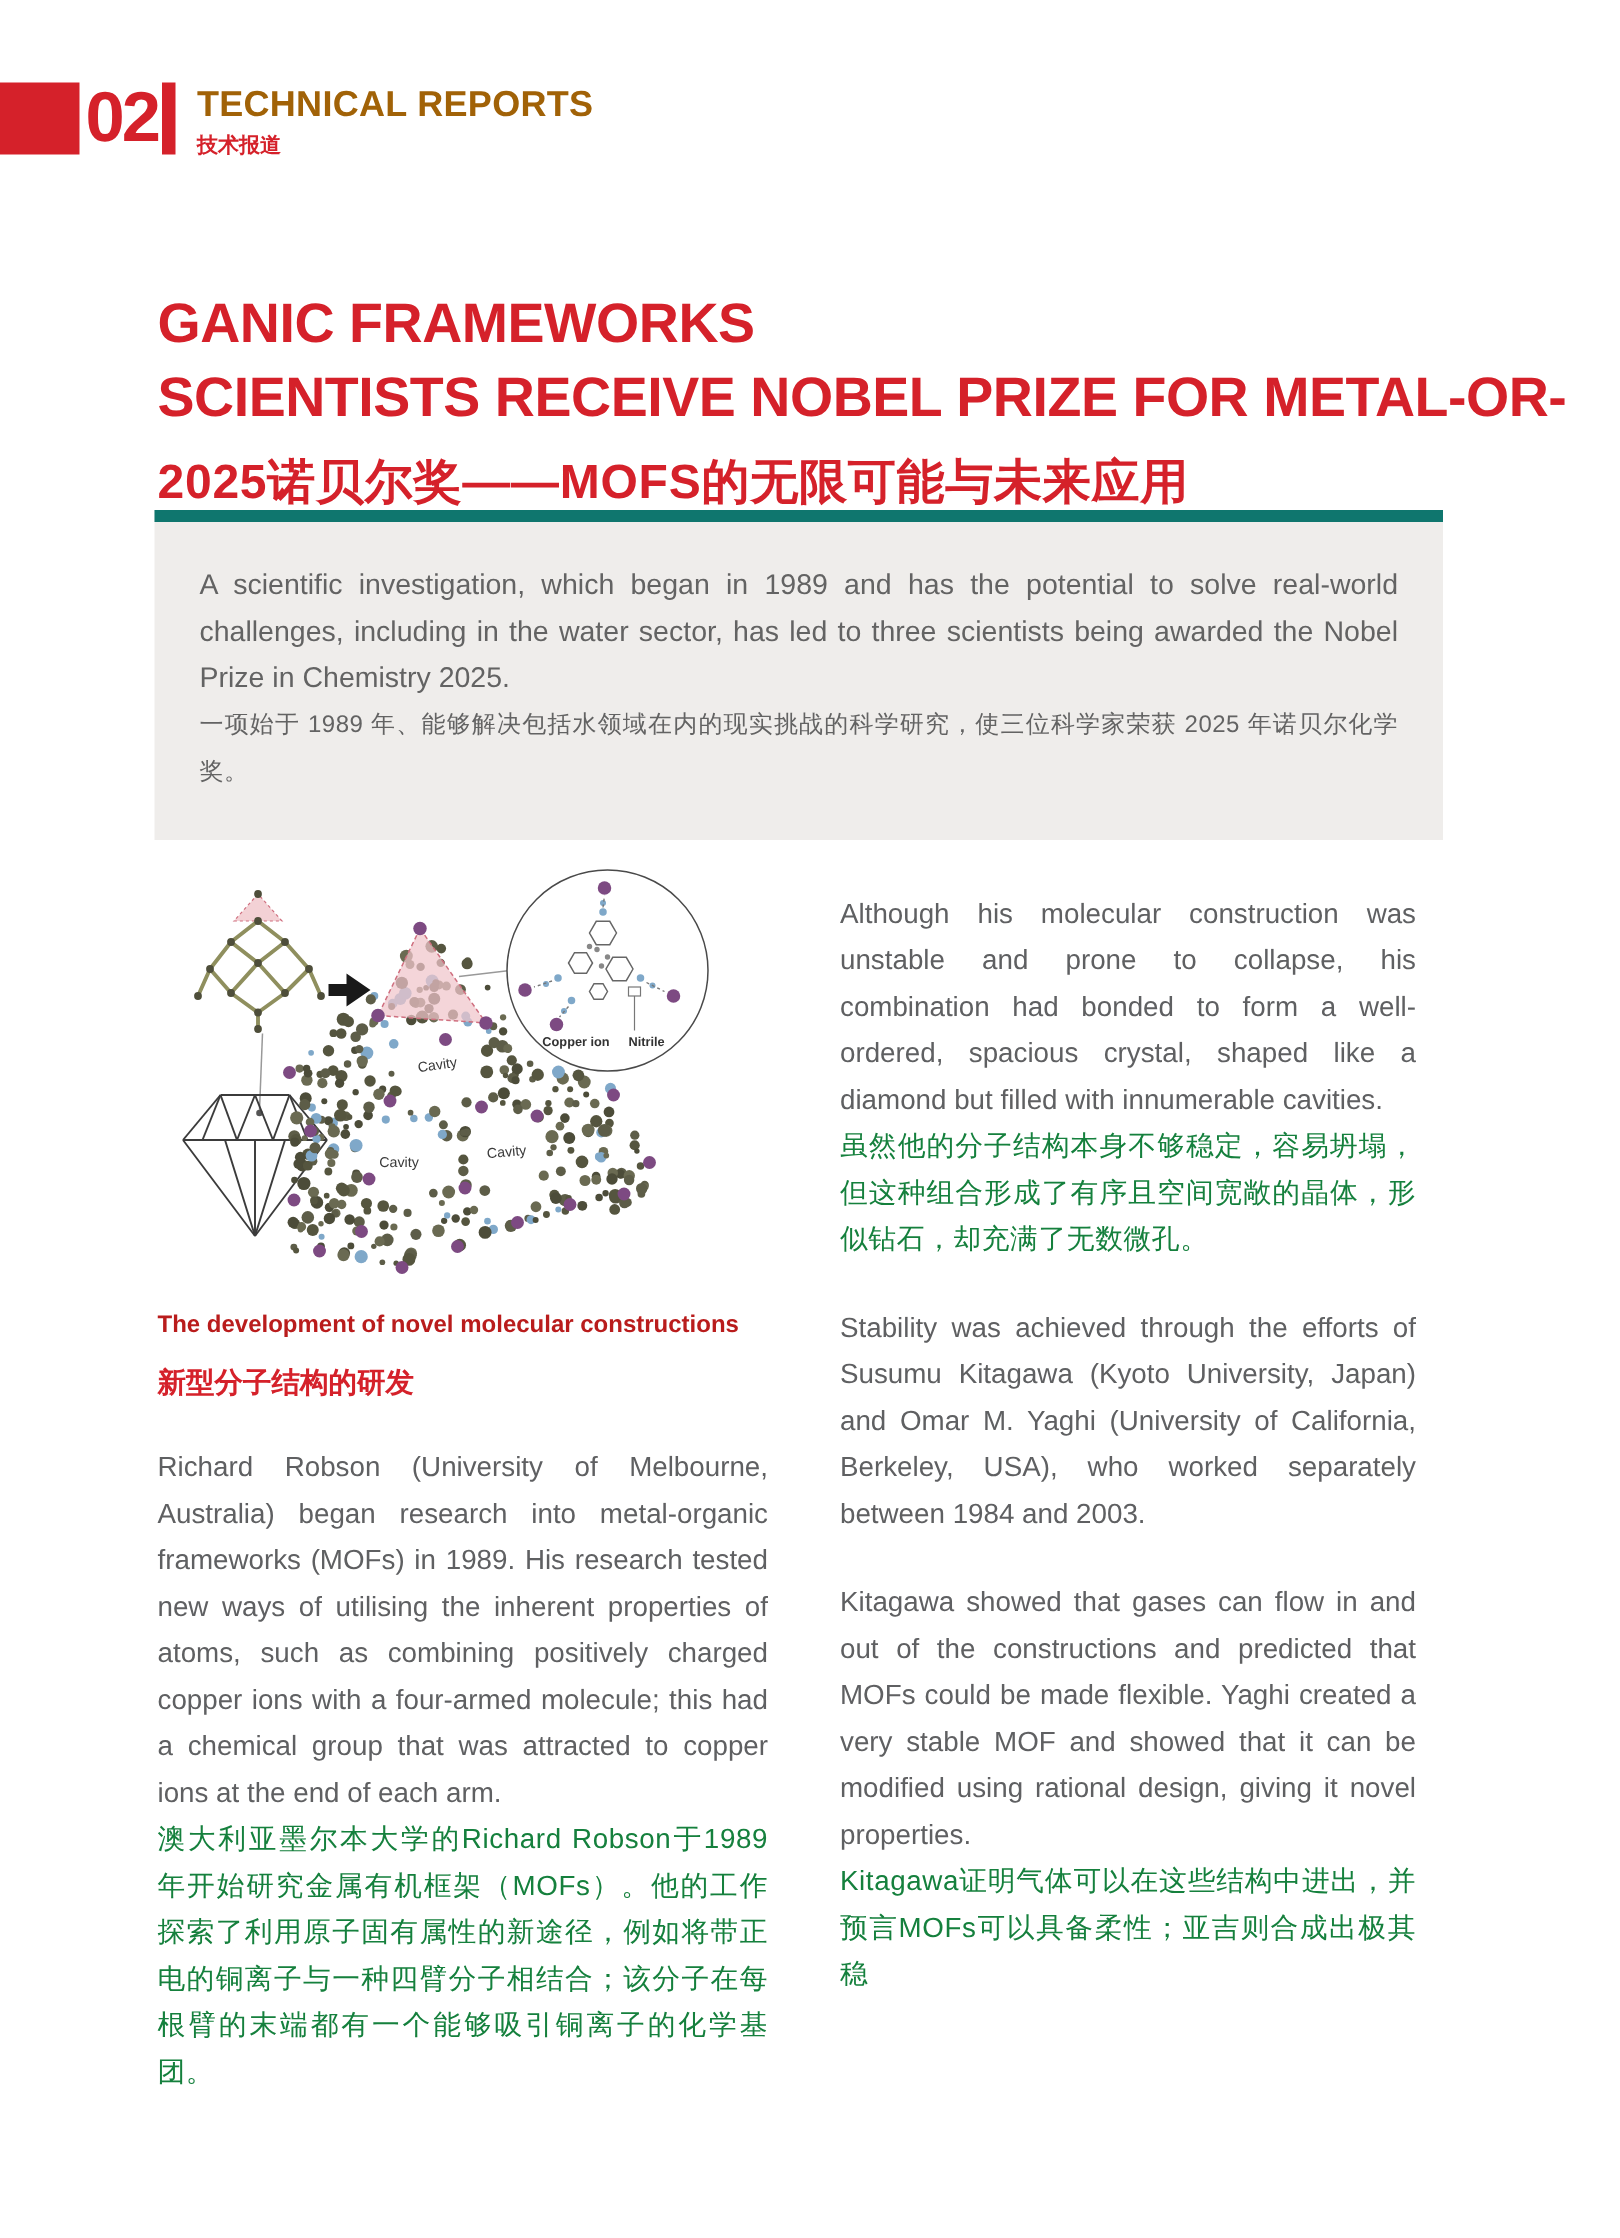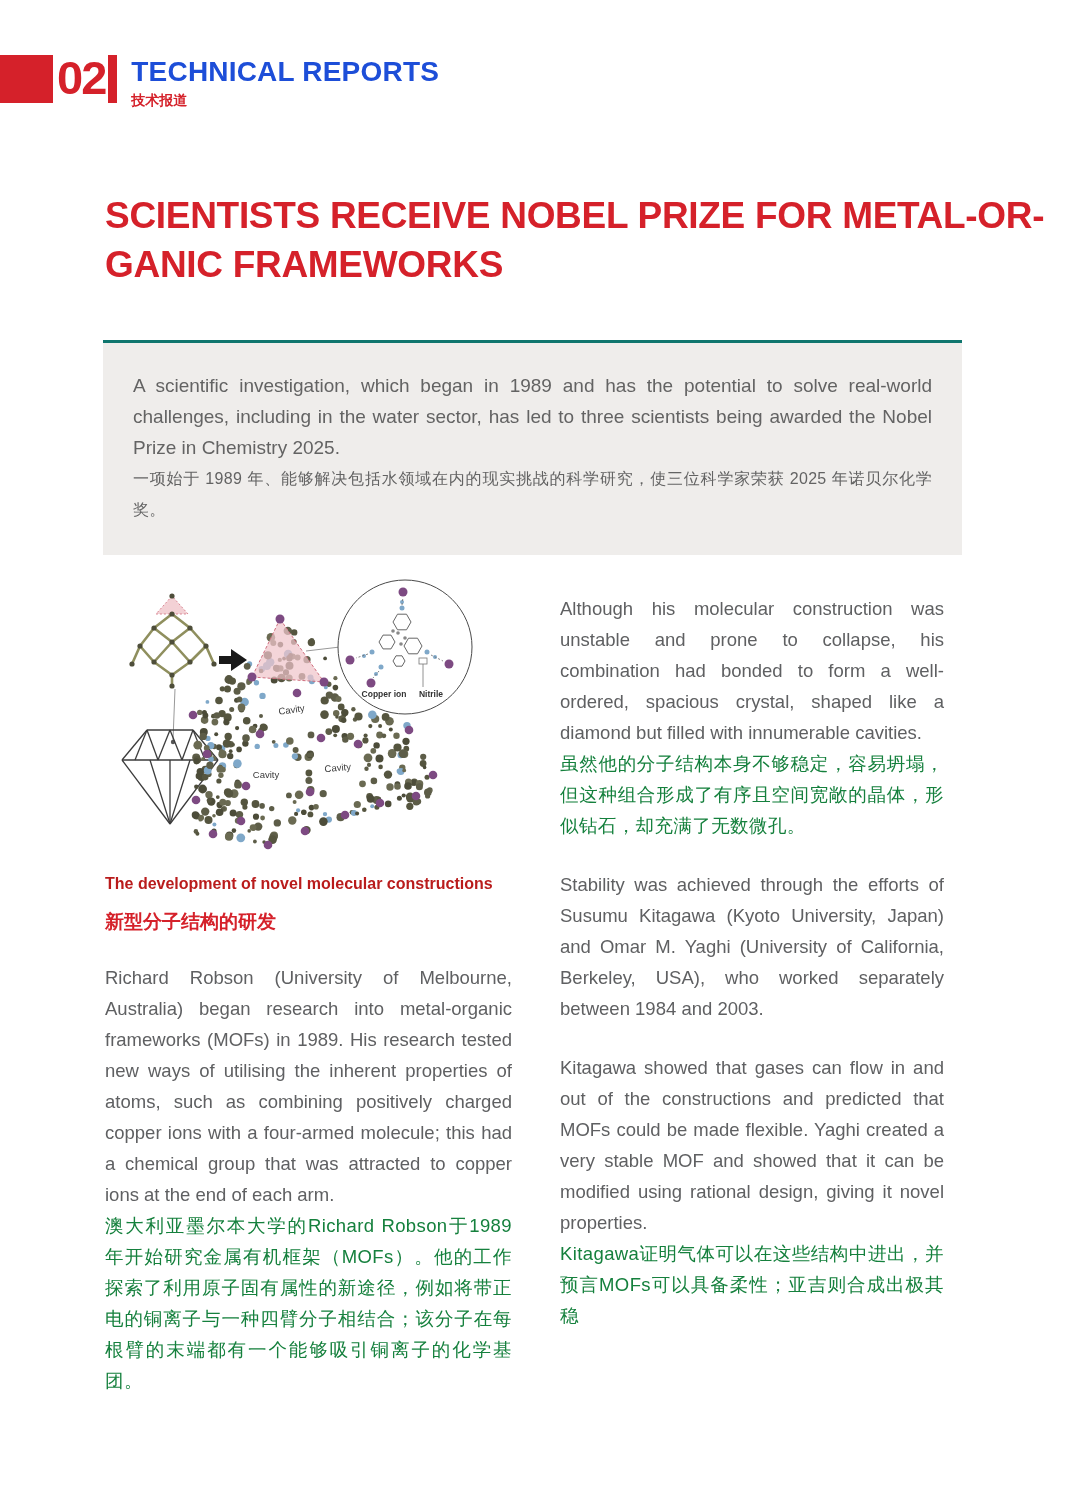--- a/index.html
+++ b/index.html
@@ -9,32 +9,32 @@
     font-family:"Liberation Sans","DejaVu Sans",sans-serif; overflow:hidden;
     color:#5f6062;
   }
 
   
   .header { position:absolute; left:0; top:55px; display:flex; align-items:stretch; height:48px; }
   .badge-bar { width:53px; background:#d5212a; }
   .badge-no { font-size:47px; font-weight:800; color:#d5212a; line-height:46px; letter-spacing:-2px; padding:0 3px 0 4px; }
   .badge-sliver { width:9px; background:#d5212a; }
   .header-titles { margin-left:14px; padding-top:1px; }
-  .header-title { font-size:28px; font-weight:800; color:#1d4ed8; letter-spacing:0.2px; }
+  .header-title { font-size:24px; font-weight:800; color:#a16207; letter-spacing:0.2px; }
   .header-sub { font-size:14px; font-weight:700; color:#d5212a; margin-top:4px; }
 
   
   .title-block { position:absolute; left:105px; top:191px; width:880px; }
   .title-line { font-size:37px; font-weight:800; color:#d5212a; line-height:49px; letter-spacing:-0.3px; white-space:nowrap; }
   .title-zh { font-size:32px; font-weight:700; color:#d5212a; margin-top:11px; letter-spacing:0.5px; }
 
   
   .abstract {
     position:absolute; left:103px; top:340px; width:859px;
-    background:#efedeb; border-top:3px solid #0f766e;
+    background:#efedeb; border-top:8px solid #0f766e;
     padding:27px 30px 30px 30px;
   }
   .abstract .en { font-size:19px; line-height:31px; color:#636363; text-align:justify; }
   .abstract .zh { font-size:16px; line-height:31px; color:#636363; text-align:justify; letter-spacing:0.3px; }
 
   
   .figure-wrap { position:absolute; left:100px; top:572px; width:470px; height:285px; }
 
   
   .left-col { position:absolute; left:105px; top:868px; width:407px; }
@@ -62,22 +62,23 @@
     <div class="badge-bar"></div>
     <div class="badge-no">02</div>
     <div class="badge-sliver"></div>
     <div class="header-titles">
       <div class="header-title">TECHNICAL REPORTS</div>
       <div class="header-sub">技术报道</div>
     </div>
   </div>
 
   <div class="title-block">
+    <div class="title-line">GANIC FRAMEWORKS</div>
     <div class="title-line">SCIENTISTS RECEIVE NOBEL PRIZE FOR METAL-OR-</div>
-    <div class="title-line">GANIC FRAMEWORKS</div>
+    <div class="title-zh">2025诺贝尔奖——MOFS的无限可能与未来应用</div>
   </div>
 
   <div class="abstract">
     <div class="en">A scientific investigation, which began in 1989 and has the potential to solve real-world challenges, including in the water sector, has led to three scientists being awarded the Nobel Prize in Chemistry 2025.</div>
     <div class="zh">一项始于 1989 年、能够解决包括水领域在内的现实挑战的科学研究，使三位科学家荣获 2025 年诺贝尔化学奖。</div>
   </div>
 
   <div class="figure-wrap">
     <svg id="mof-svg" width="470" height="285" viewBox="0 0 470 285">
 

